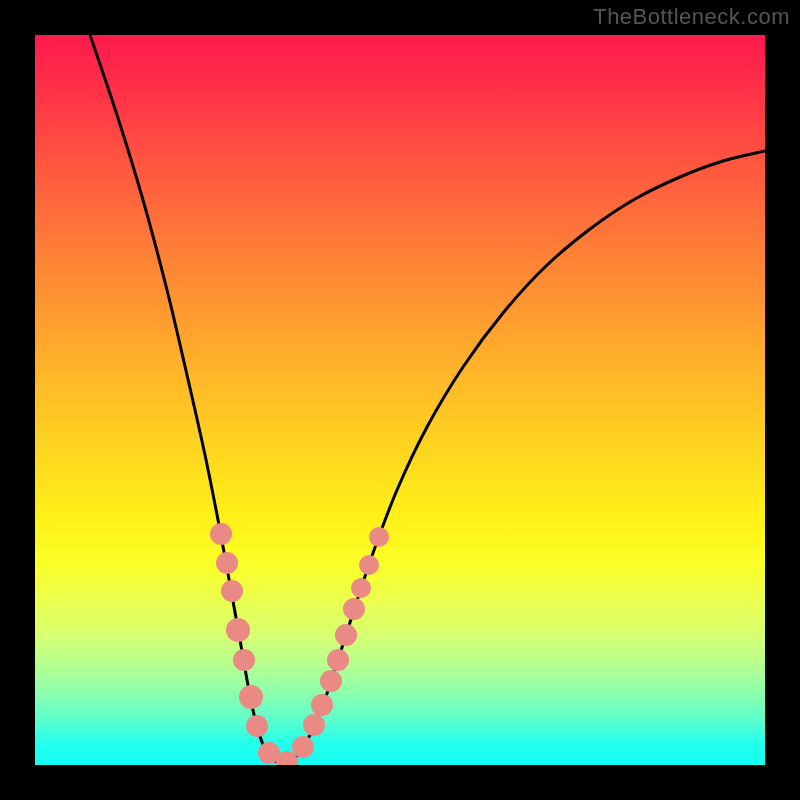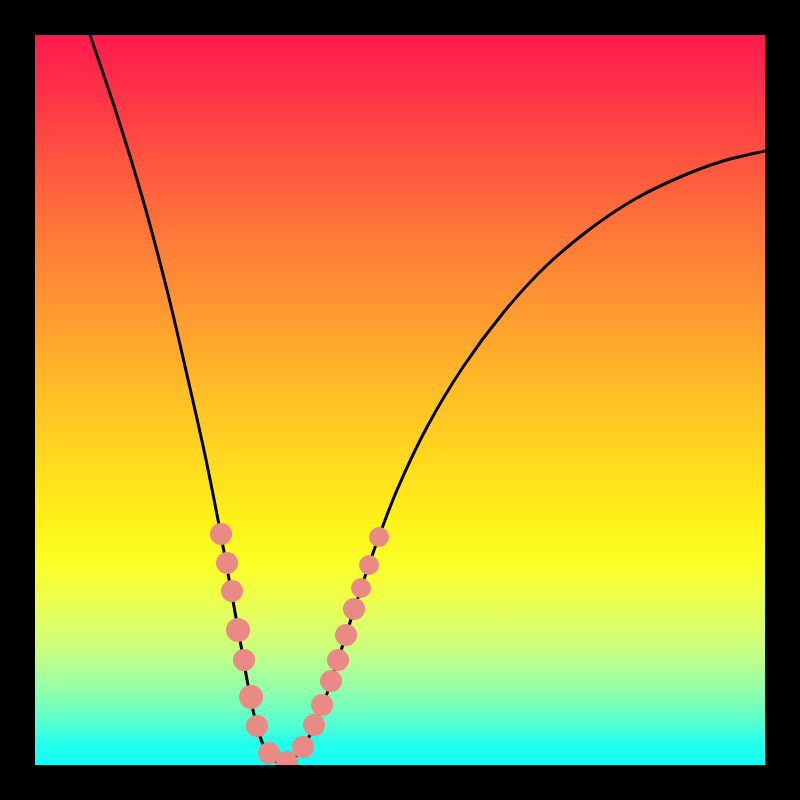--- a/index.html
+++ b/index.html
@@ -97,13 +97,14 @@
           <circle cx="296" cy="646" r="11" class="bead"></circle>
           <circle cx="303" cy="625" r="11" class="bead"></circle>
           <circle cx="311" cy="600" r="11" class="bead"></circle>
           <circle cx="319" cy="574" r="11" class="bead"></circle>
           <circle cx="326" cy="553" r="10" class="bead"></circle>
           <circle cx="334" cy="530" r="10" class="bead"></circle>
           <circle cx="344" cy="502" r="10" class="bead"></circle>
         </g>
     </svg>
   </div>
+  <div class="attribution">TheBottleneck.com</div>
 </div>
 
 </body></html>

